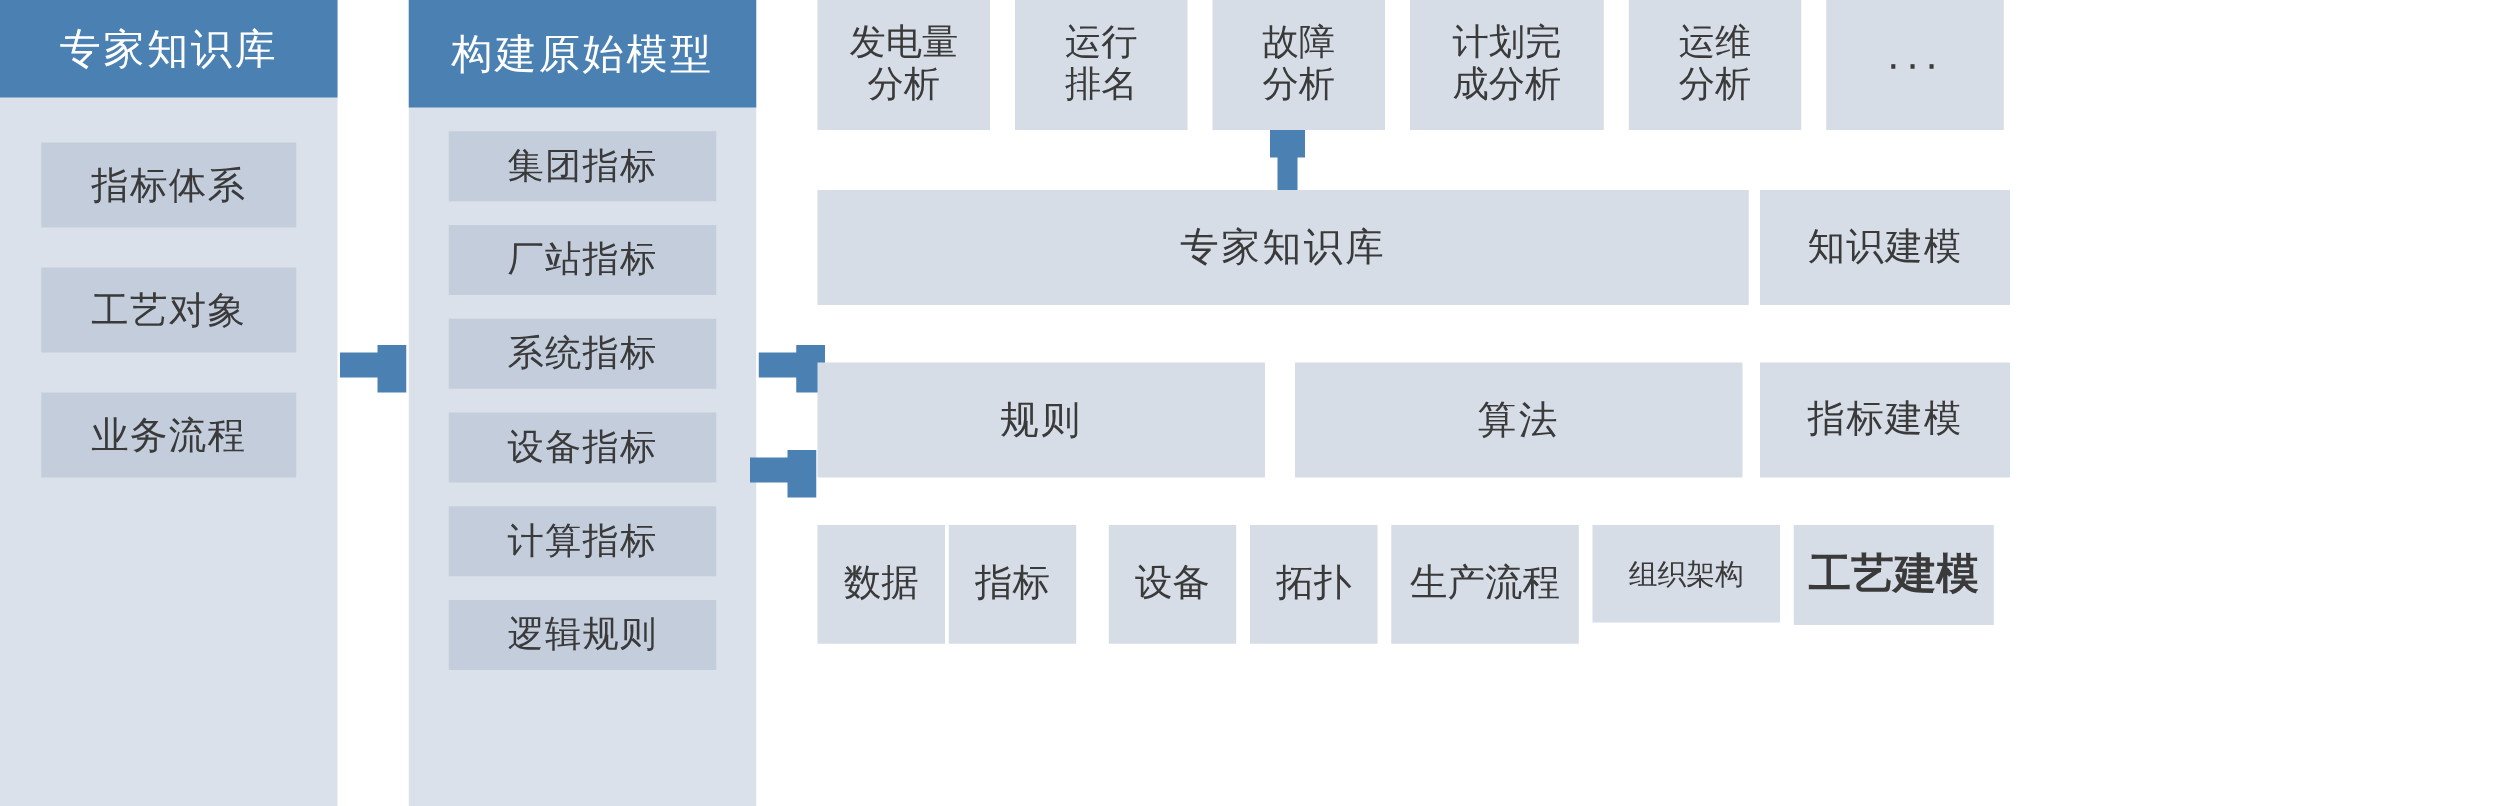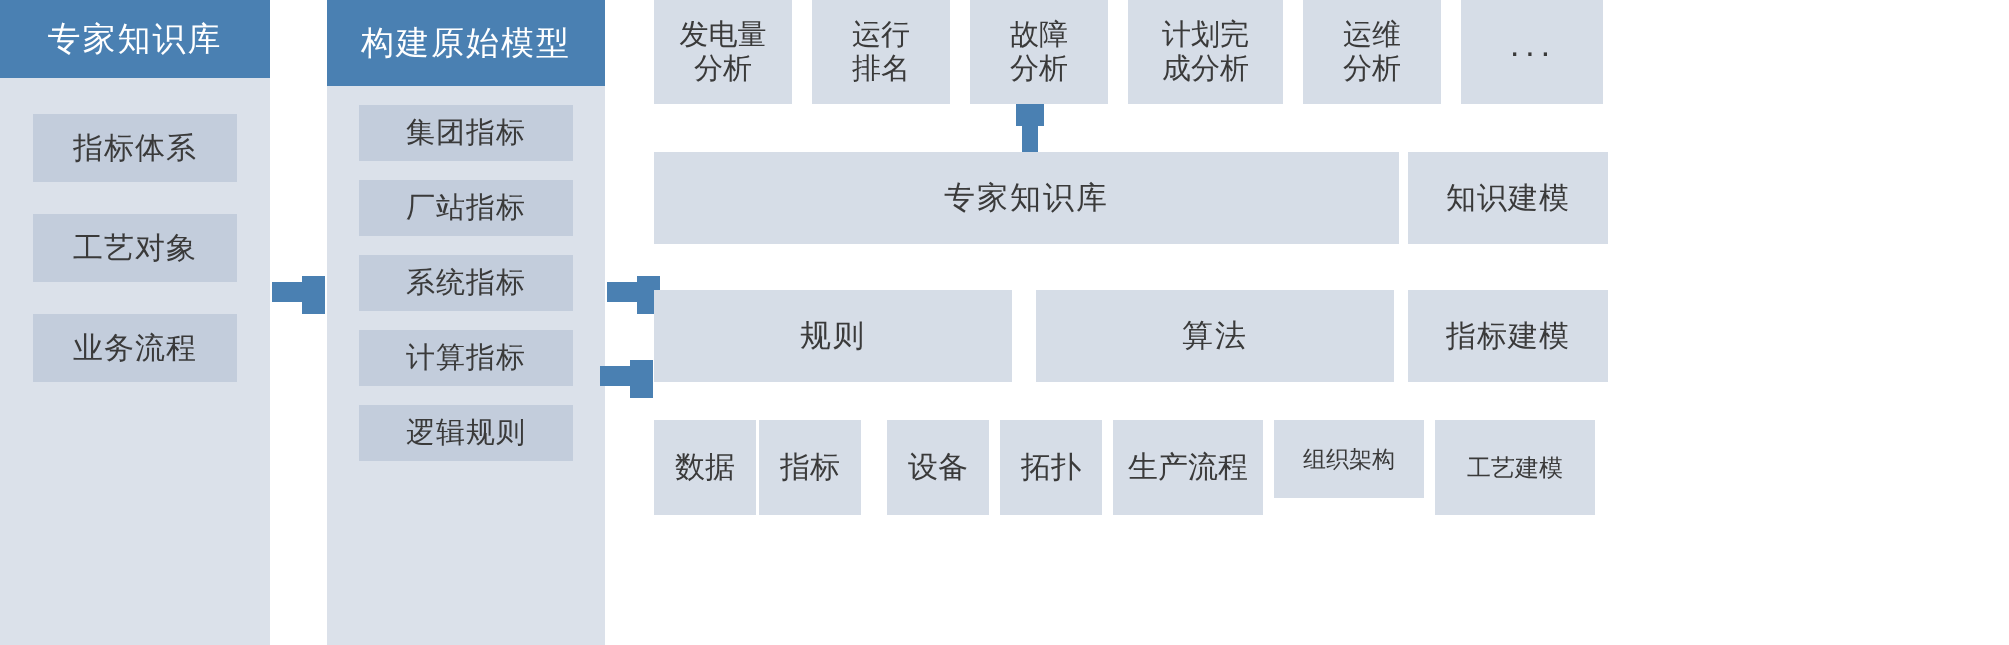--- a/index.html
+++ b/index.html
@@ -136,20 +136,21 @@
     <div class="shaft" style="left:0px; top:6px; width:36px; height:20px;"></div>
     <div class="head" style="left:30px; top:0px; width:23px; height:38px;"></div>
   </div>
 
   <div class="panel" style="left:327px; top:0px; width:278px; height:645px;">
     <div class="panel-header" style="height:86px;">构建原始模型</div>
     <div class="panel-body c2-list">
       <div class="tile">集团指标</div>
       <div class="tile">厂站指标</div>
       <div class="tile">系统指标</div>
+      <div class="tile">设备指标</div>
       <div class="tile">计算指标</div>
       <div class="tile">逻辑规则</div>
     </div>
   </div>
 
   <div class="arrow-right" style="left:607px; top:276px; width:53px; height:38px;">
     <div class="shaft" style="left:0px; top:6px; width:36px; height:20px;"></div>
     <div class="head" style="left:30px; top:0px; width:23px; height:38px;"></div>
   </div>
 
@@ -188,16 +189,16 @@
     <div class="rtile" style="width:200px; height:92px; font-size:30px; letter-spacing:1px;">指标建模</div>
   </div>
 
   <div class="row" style="left:654px; top:420px; width:1355px; height:95px;">
     <div class="rtile" style="width:102px; height:95px; margin-right:3px; font-size:30px;">数据</div>
     <div class="rtile" style="width:102px; height:95px; margin-right:26px; font-size:30px;">指标</div>
     <div class="rtile" style="width:102px; height:95px; margin-right:11px; font-size:30px;">设备</div>
     <div class="rtile" style="width:102px; height:95px; margin-right:11px; font-size:30px;">拓扑</div>
     <div class="rtile" style="width:150px; height:95px; margin-right:11px; font-size:30px;">生产流程</div>
     <div class="rtile" style="width:150px; height:78px; margin-right:11px; font-size:23px;">组织架构</div>
-    <div class="rtile" style="width:160px; height:95px; font-size:24px;">工艺建模</div>
+    <div class="rtile" style="width:160px; height:80px; font-size:34px;font-weight:bold;">工艺建模</div>
   </div>
 
 </div>
 
 </body></html>

